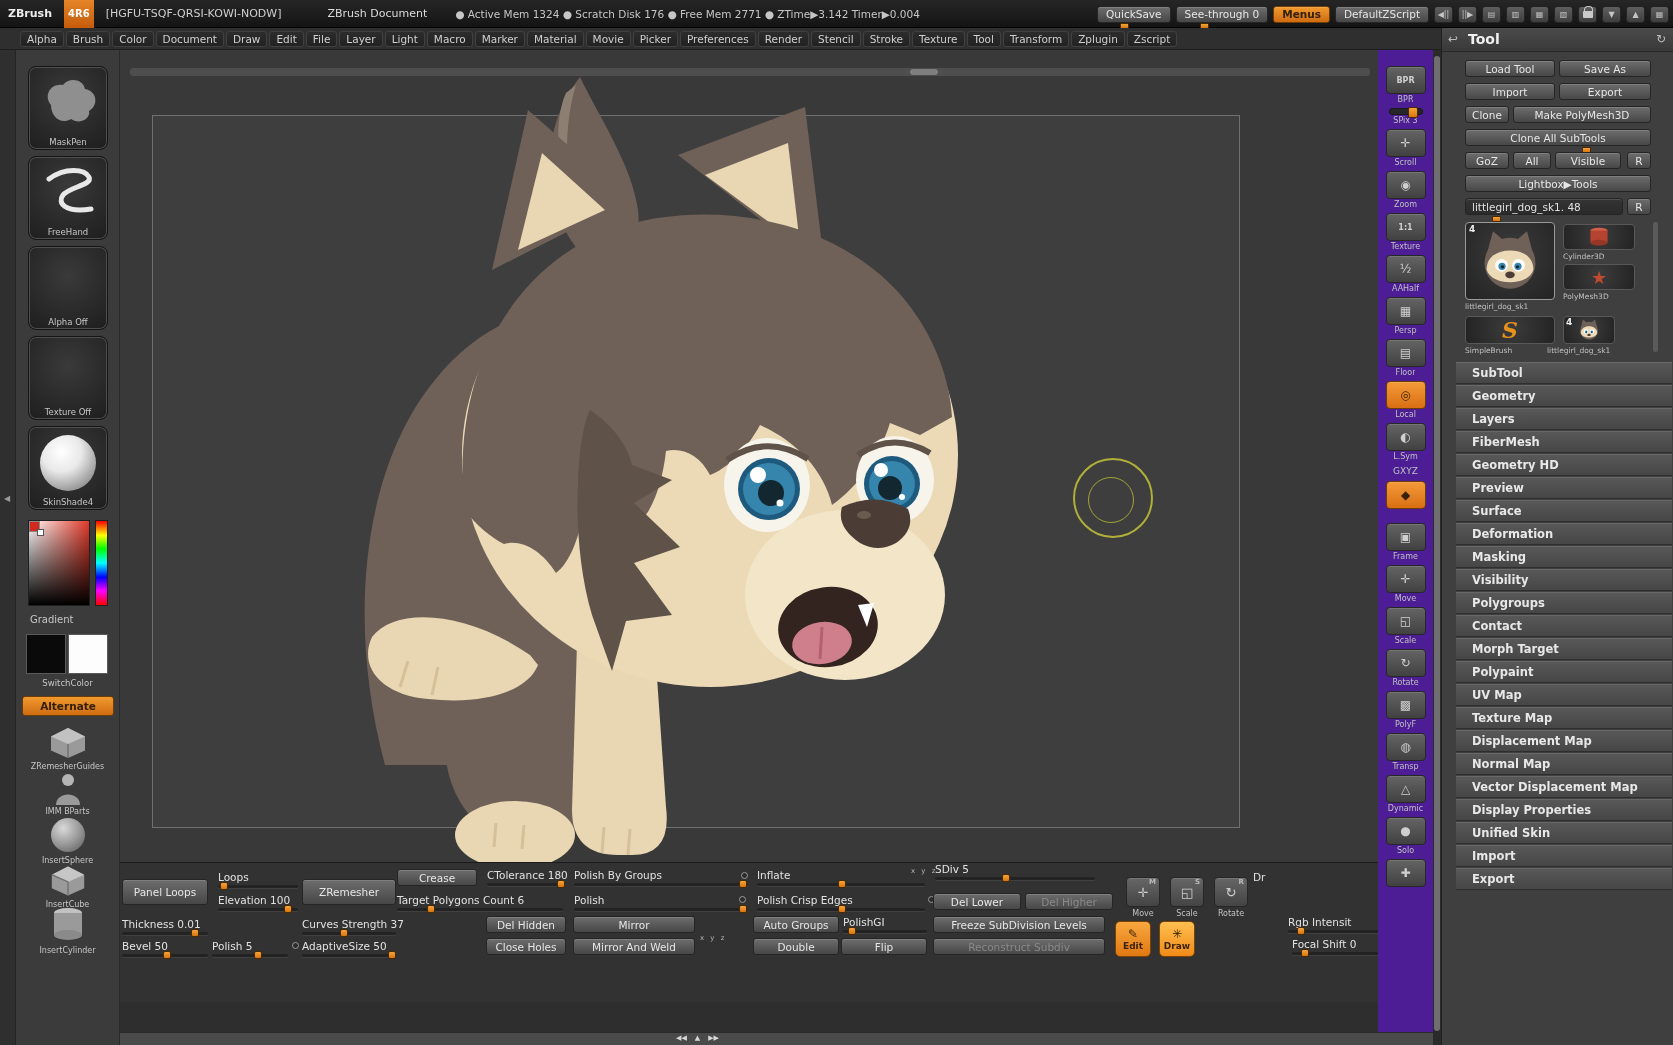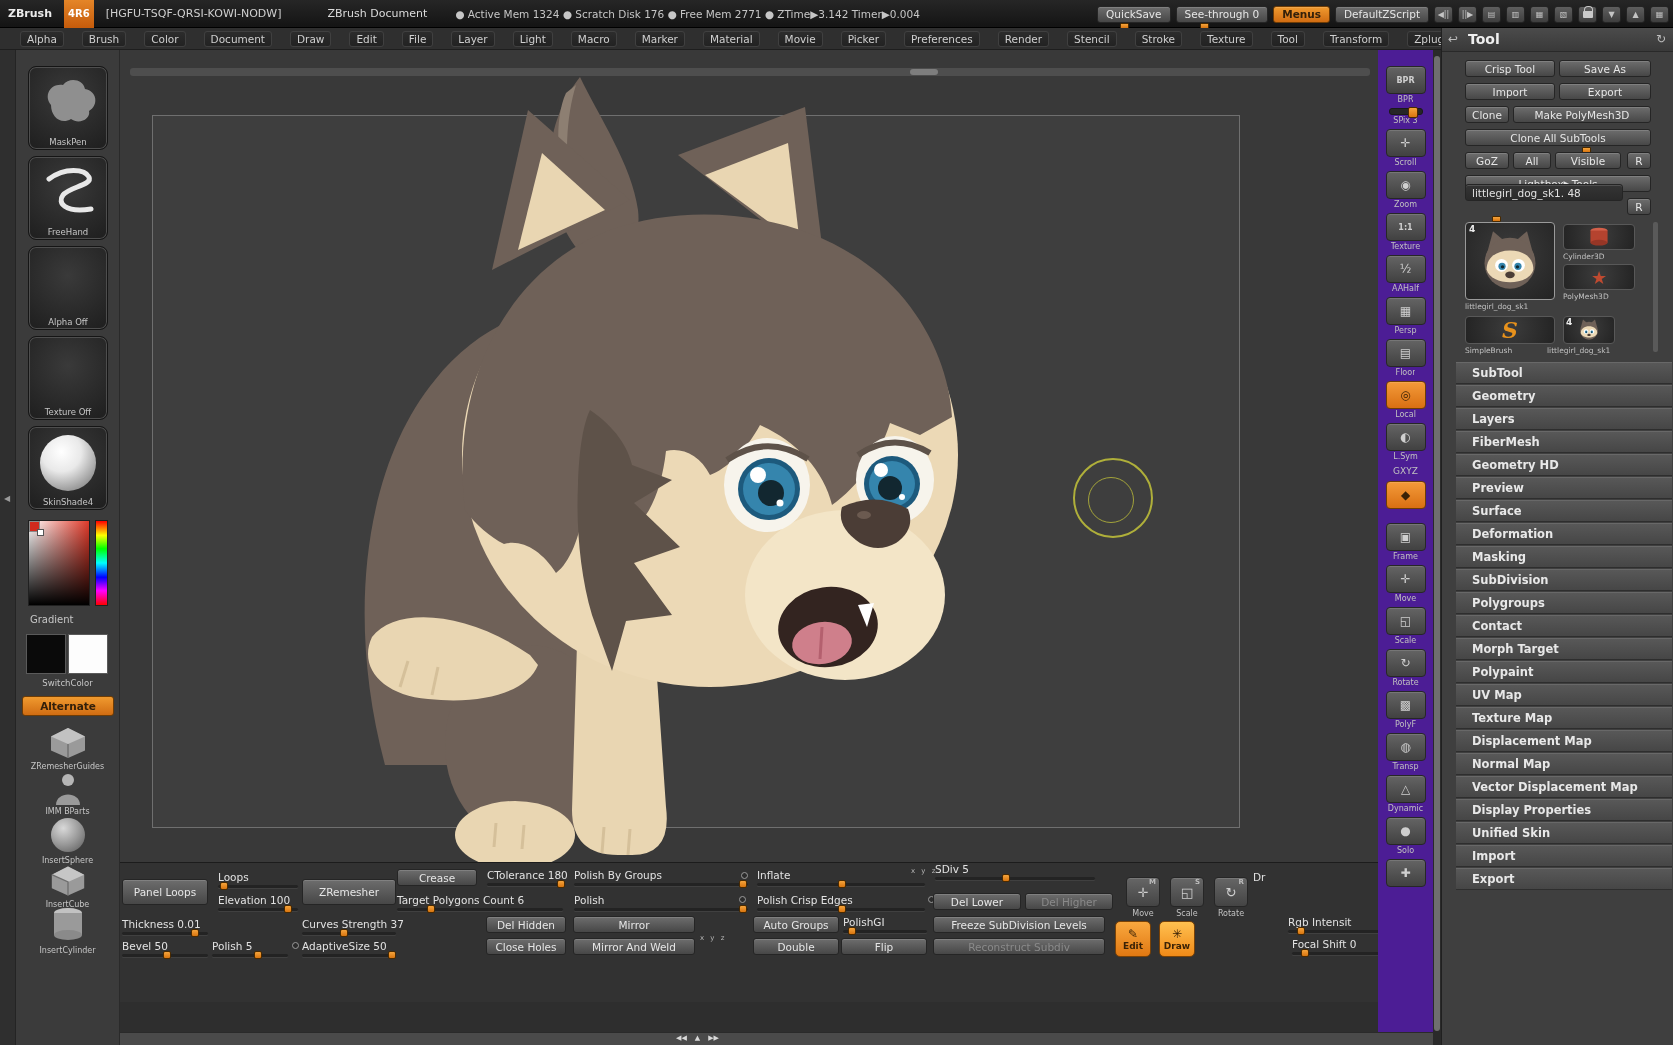--- a/index.html
+++ b/index.html
@@ -27,21 +27,21 @@
 .tb-doc{color:#dcdcdc;margin-left:34px}
 .tb-stats{color:#c6c6c6;margin-left:16px;font-size:10.5px}
 .tb-right{position:absolute;right:4px;top:0;height:28px;display:flex;align-items:center;gap:5px}
 .tb-btn{position:relative;display:flex;align-items:center;justify-content:center;height:17px;padding:0 8px;background:linear-gradient(#6d6d6d,#474747);border:1px solid #252525;border-radius:3px;font-size:10.5px;color:#e6e6e6;box-shadow:inset 0 1px 0 rgba(255,255,255,.14)}
 .tb-btn.orange{background:linear-gradient(#f09a2f,#d06c12);color:#33200a;font-weight:bold;border-color:#6e3c05}
 .tb-ico{display:flex;align-items:center;justify-content:center;width:19px;height:17px;background:linear-gradient(#5e5e5e,#3e3e3e);border:1px solid #242424;border-radius:3px;font-size:8px;color:#c4c4c4}
 .lock{position:relative;width:10px;height:7px;background:#c9c9c9;border-radius:1px;display:inline-block}
 .lock::before{content:"";position:absolute;left:1.5px;top:-5px;width:7px;height:6px;border:1.5px solid #c9c9c9;border-bottom:none;border-radius:4px 4px 0 0}
 
 
-.menubar{position:absolute;left:0;top:28px;width:1441px;height:22px;background:#2f2f2f;border-bottom:1px solid #1e1e1e;display:flex;align-items:center;gap:18px;padding-left:20px;overflow:hidden}
+.menubar{position:absolute;left:0;top:28px;width:1441px;height:22px;background:#2f2f2f;border-bottom:1px solid #1e1e1e;display:flex;align-items:center;gap:2px;padding-left:20px;overflow:hidden}
 .menu-tab{background:linear-gradient(#2c2c2c,#222);border:1px solid #404040;border-radius:3px;padding:1px 6px;font-size:10.5px;color:#cfcfcf;white-space:nowrap}
 
 
 .left-rail{position:absolute;left:0;top:50px;width:16px;height:995px;background:#2f2f2f;border-right:1px solid #242424}
 .rail-arrow{position:absolute;left:4px;top:444px;font-size:8px;color:#9a9a9a}
 .sidebar{position:absolute;left:16px;top:50px;width:104px;height:995px;background:#3b3b3b;border-right:1px solid #2a2a2a}
 .sb-thumb{position:absolute;left:12px;width:80px;height:84px;background:radial-gradient(circle at 50% 35%,#3a3a3a,#1e1e1e);border:1px solid #151515;border-radius:8px;box-shadow:inset 0 0 0 1px #4e4e4e;overflow:hidden}
 .sb-lab{position:absolute;width:100%;left:0;text-align:center;font-size:8.5px;color:#c6c6c6;white-space:nowrap;overflow:hidden}
 .sb-thumb .sb-lab{bottom:2px}
 .sphere-white{position:absolute;left:11px;top:8px;width:56px;height:56px;border-radius:50%;background:radial-gradient(circle at 38% 30%,#fff,#e9e9e9 38%,#9d9d9d 74%,#6f6f6f)}
@@ -430,34 +430,34 @@
     <div class="vs-handle"></div>
   </div>
 
   <aside class="tool-panel">
     <div class="tp-header">
       <span class="tp-back">↩</span>
       <span class="tp-title">Tool</span>
       <span class="tp-refresh">↻</span>
     </div>
 
-    <div class="btn" style="left:23px;top:32px;width:90px">Crisp Tool</div>
+    <div class="btn" style="left:23px;top:32px;width:90px">Load Tool</div>
     <div class="btn" style="left:117px;top:32px;width:92px">Save As</div>
     <div class="btn" style="left:23px;top:55px;width:90px">Import</div>
     <div class="btn" style="left:117px;top:55px;width:92px">Export</div>
     <div class="btn" style="left:23px;top:78px;width:44px">Clone</div>
     <div class="btn" style="left:71px;top:78px;width:138px">Make PolyMesh3D</div>
     <div class="btn" style="left:23px;top:101px;width:186px">Clone All SubTools</div>
     <span class="mini-handle" style="left:140px;top:119px"></span>
     <div class="btn" style="left:23px;top:124px;width:44px">GoZ</div>
     <div class="btn" style="left:71px;top:124px;width:38px">All</div>
     <div class="btn" style="left:113px;top:124px;width:66px">Visible</div>
     <div class="btn" style="left:185px;top:124px;width:24px">R</div>
     <div class="btn" style="left:23px;top:147px;width:186px">Lightbox▶Tools</div>
-    <div class="btn field" style="left:23px;top:156px;width:158px">littlegirl_dog_sk1. 48</div>
+    <div class="btn field" style="left:23px;top:170px;width:158px">littlegirl_dog_sk1. 48</div>
     <div class="btn" style="left:185px;top:170px;width:24px">R</div>
     <span class="mini-handle" style="left:50px;top:188px"></span>
 
     <div class="thumb-box sel" style="left:23px;top:194px;width:90px;height:78px">
       <svg width="72" height="68" viewBox="0 0 64 64">
           <use href="#minidog"></use>
         </svg>
     </div>
     <span class="badge" style="left:27px;top:196px">4</span>
     <div class="thumb-lab" style="left:23px;top:274px;width:90px">littlegirl_dog_sk1</div>
@@ -494,21 +494,21 @@
 
     <div class="tp-section">SubTool</div>
         <div class="tp-section">Geometry</div>
         <div class="tp-section">Layers</div>
         <div class="tp-section">FiberMesh</div>
         <div class="tp-section">Geometry HD</div>
         <div class="tp-section">Preview</div>
         <div class="tp-section">Surface</div>
         <div class="tp-section">Deformation</div>
         <div class="tp-section">Masking</div>
-        <div class="tp-section">SubDivision</div>
+        <div class="tp-section">Visibility</div>
         <div class="tp-section">Polygroups</div>
         <div class="tp-section">Contact</div>
         <div class="tp-section">Morph Target</div>
         <div class="tp-section">Polypaint</div>
         <div class="tp-section">UV Map</div>
         <div class="tp-section">Texture Map</div>
         <div class="tp-section">Displacement Map</div>
         <div class="tp-section">Normal Map</div>
         <div class="tp-section">Vector Displacement Map</div>
         <div class="tp-section">Display Properties</div>

